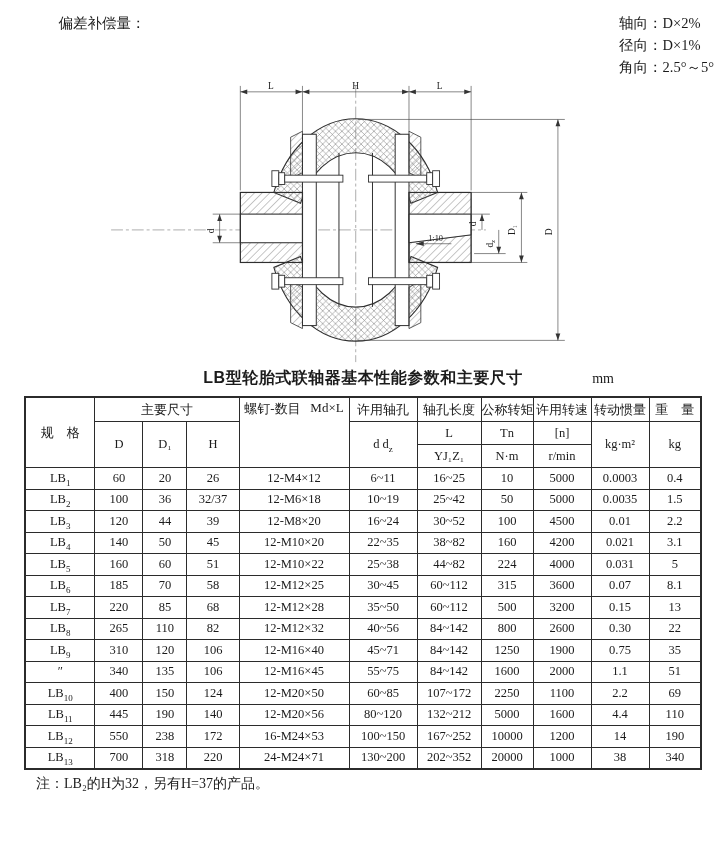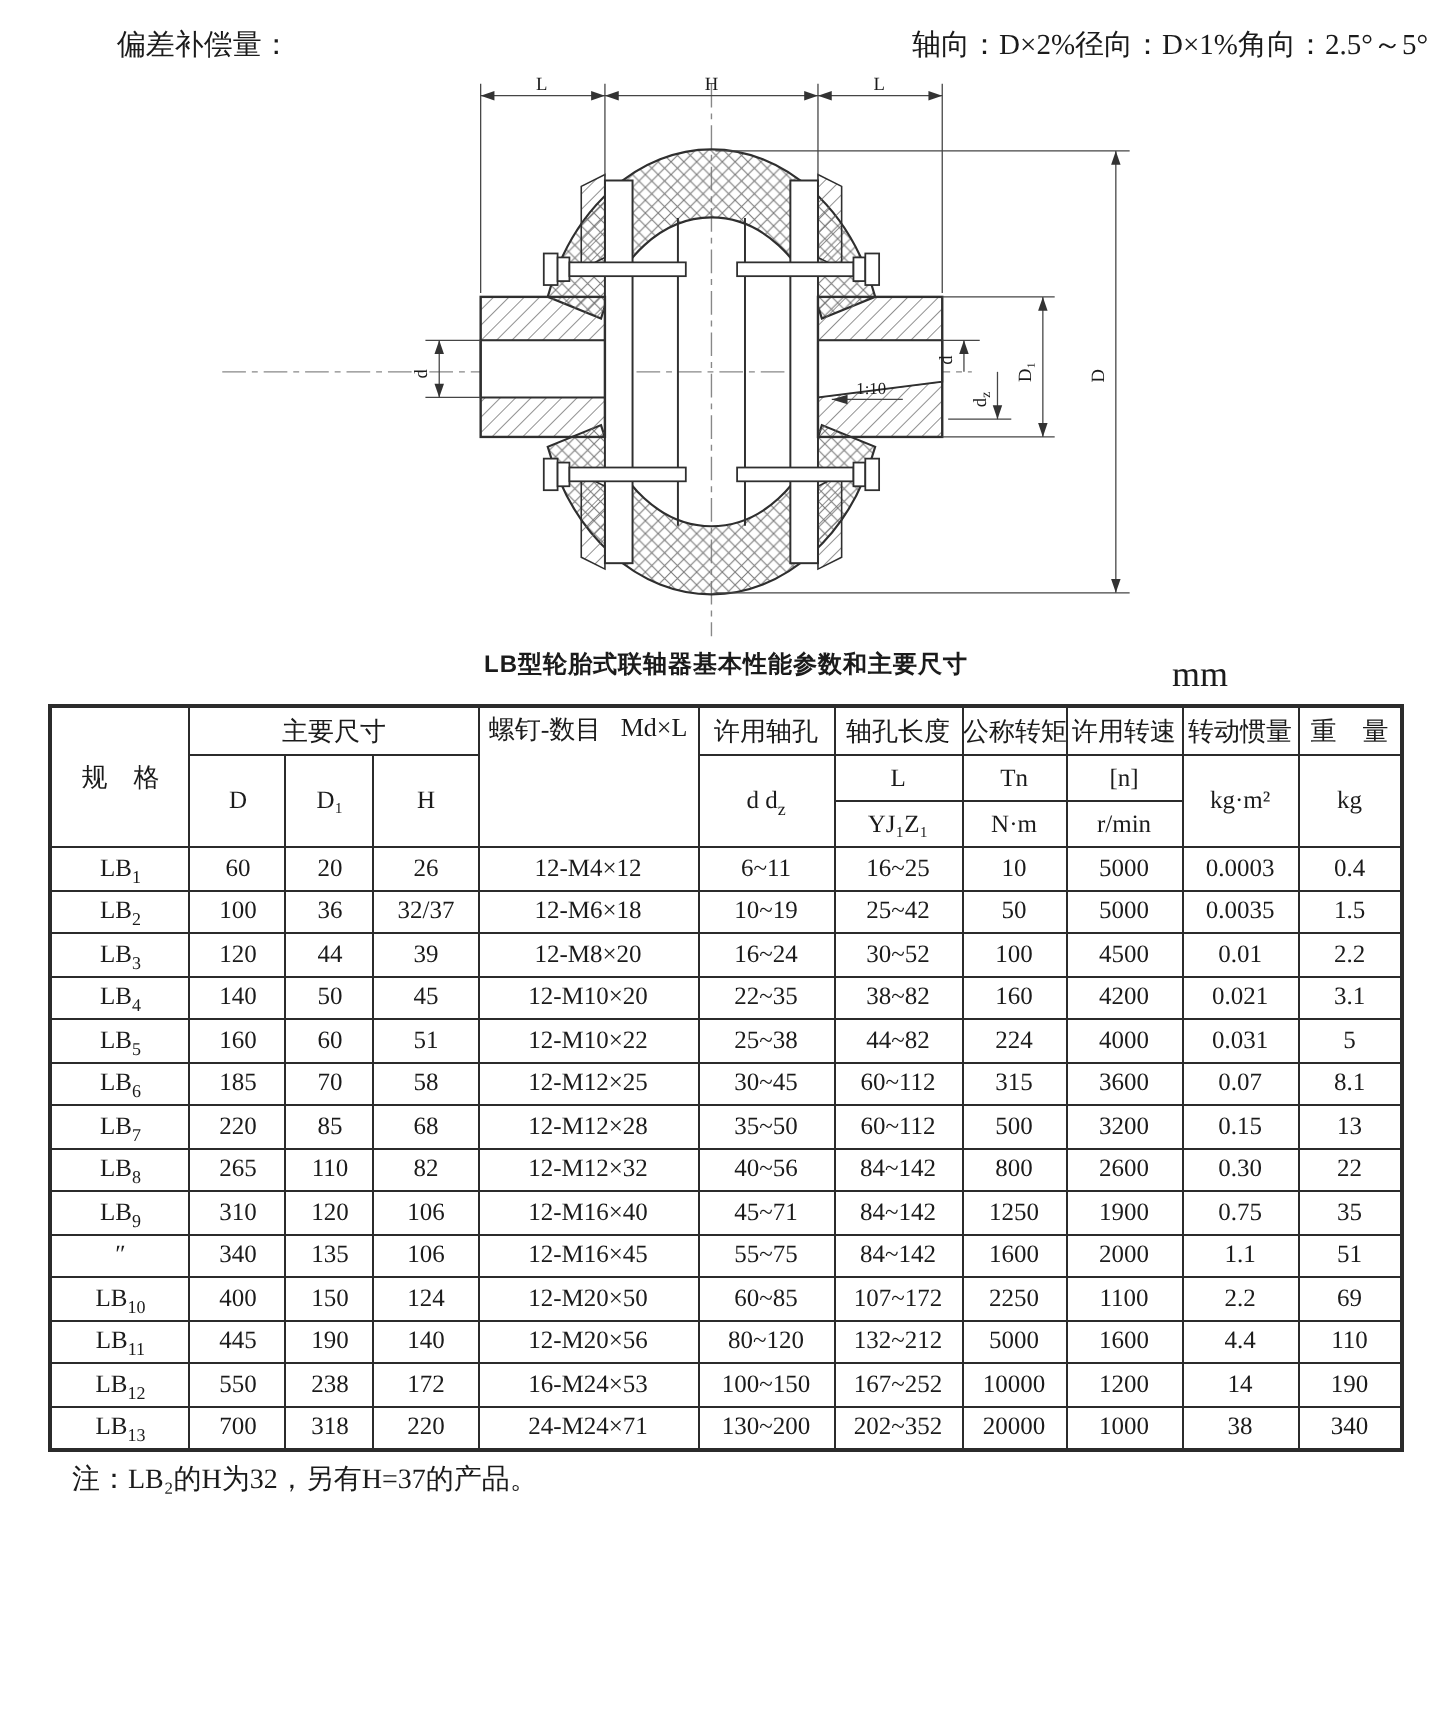--- a/index.html
+++ b/index.html
@@ -5,30 +5,30 @@
   html,body{margin:0;padding:0;}
   body{
     width:726px;height:868px;background:#ffffff;color:#1b1b1b;
     font-family:"Liberation Serif","DejaVu Serif",serif;
     overflow:hidden;position:relative;
   }
   .intro{padding:12px 12px 0 12px;font-size:14.5px;line-height:22px;}
   .intro p{margin:0;text-indent:2em;}
   .comp{display:flex;margin-left:3.2em;justify-content:space-between;}
   .comp-label{white-space:nowrap;}
-  .comp-items{display:flex;flex-direction:row;}
+  .comp-items{display:flex;flex-direction:column;}
   .comp-item{white-space:nowrap;line-height:22px;}
   .figure{margin-top:2px;}
   .figure svg{display:block;margin-left:56px;}
   .tbl-title-row{position:relative;height:24px;margin-top:0px;}
   .tbl-title{
     text-align:center;font-family:"Liberation Sans","DejaVu Sans",sans-serif;
-    font-weight:bold;font-size:12px;letter-spacing:0.5px;
+    font-weight:bold;font-size:16px;letter-spacing:0.5px;
   }
-  .tbl-unit{position:absolute;right:112px;top:3px;font-size:18px;font-weight:normal;text-align:right;}
+  .tbl-unit{position:absolute;right:112px;top:3px;font-size:14px;font-weight:normal;text-align:right;}
   table.spec{
     border-collapse:collapse;table-layout:fixed;width:676px;margin:4px auto 0 auto;
     font-size:12.5px;text-align:center;
   }
   table.spec th,table.spec td{
     border:1px solid #2b2b2b;padding:0;vertical-align:middle;
     font-weight:normal;overflow:hidden;white-space:nowrap;
   }
   table.spec{border:2px solid #2b2b2b;}
   thead tr.h1 th{height:23px;font-size:13px;margin-top:36px;}

